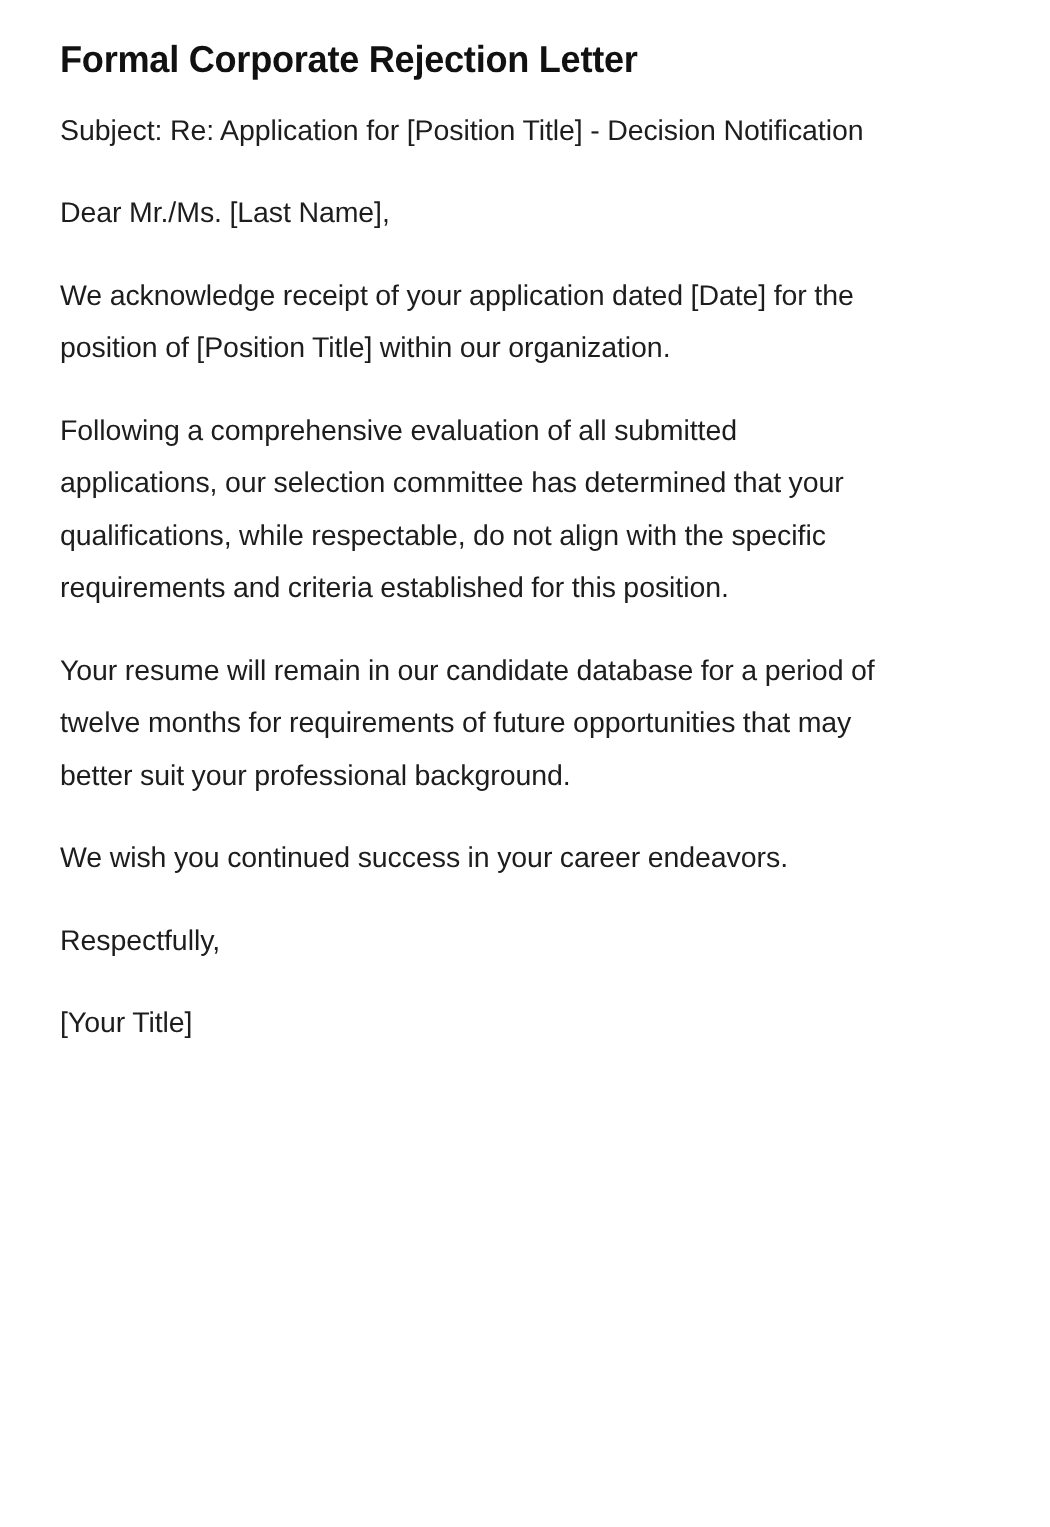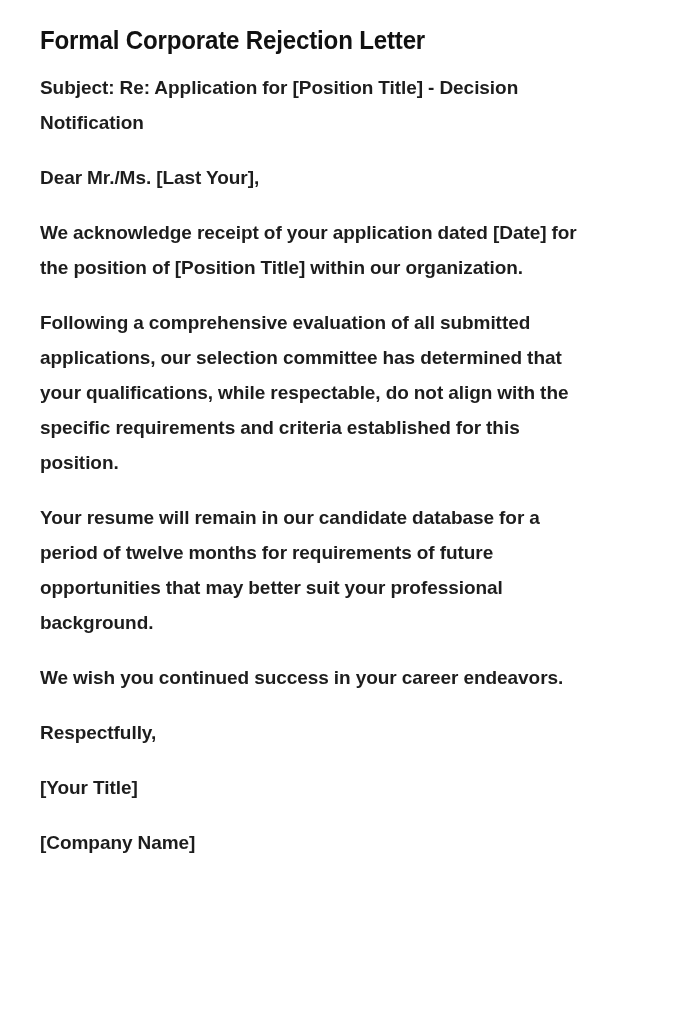--- a/index.html
+++ b/index.html
@@ -26,51 +26,50 @@
     font-weight: 700;
     letter-spacing: -0.2px;
     color: #111111;
     margin: 0 0 14px 0;
     transform: scaleX(0.965);
     transform-origin: left center;
   }
   .para {
     font-size: 19px;
     line-height: 35px;
-    font-weight: 700;
+    font-weight: 400;
     color: #1d1d1d;
     margin: 0 0 20px 0;
     max-width: 600px;
     letter-spacing: -0.05px;
     word-spacing: -0.2px;
   }
   .para:last-child {
     margin-bottom: 0;
   }
 </style>
 </head>
 <body>
 
 <div class="letter">
 
   <h1 class="doc-title">Formal Corporate Rejection Letter</h1>
 
   <p class="para">Subject: Re: Application for [Position Title] - Decision Notification</p>
 
-  <p class="para">Dear Mr./Ms. [Last Your],</p>
+  <p class="para">Dear Mr./Ms. [Last Name],</p>
 
   <p class="para">We acknowledge receipt of your application dated [Date] for the position of [Position Title] within our organization.</p>
 
   <p class="para">Following a comprehensive evaluation of all submitted applications, our selection committee has determined that your qualifications, while respectable, do not align with the specific requirements and criteria established for this position.</p>
 
 
   <p class="para">Your resume will remain in our candidate database for a period of twelve months for requirements of future opportunities that may better suit your professional background.</p>
 
   <p class="para">We wish you continued success in your career endeavors.</p>
 
   <p class="para">Respectfully,</p>
 
   <p class="para">[Your Title]</p>
 
 
-  <p class="para">[Company Name]</p>
 
 </div>
 
 </body></html>

